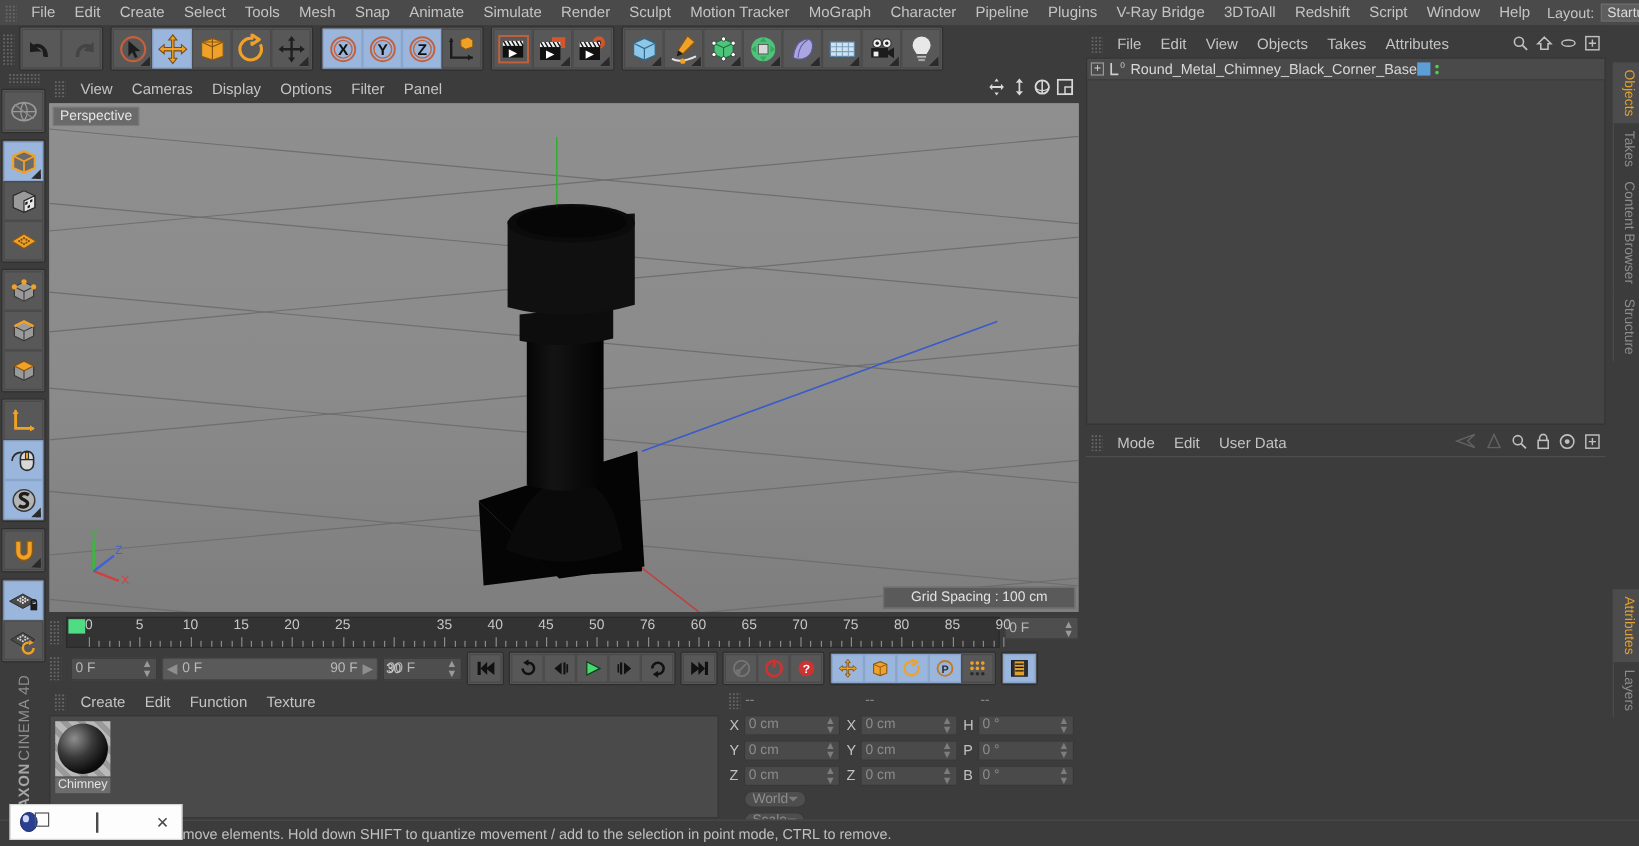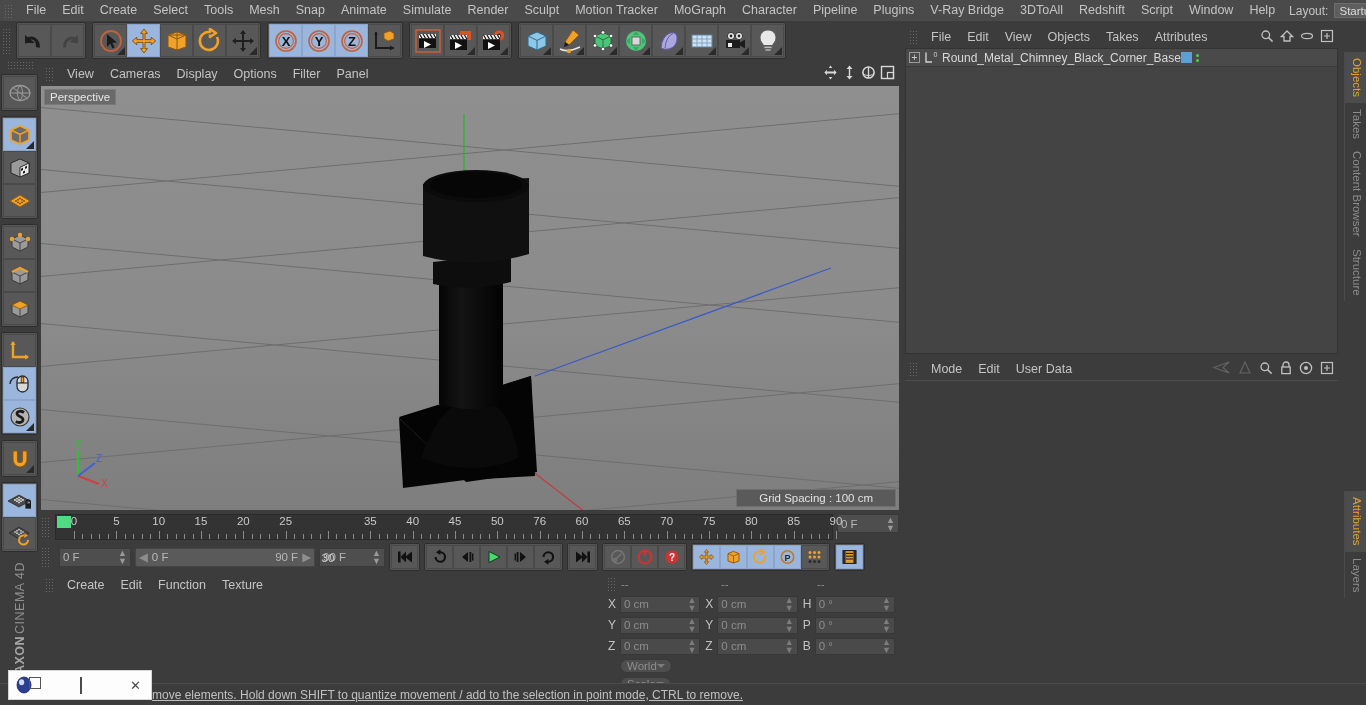--- a/index.html
+++ b/index.html
@@ -206,21 +206,21 @@
   }
   .vtab.active { color: #e0a030; background: #4c4c4c; }
   #vtabs .spacer { height: 10px; }
 
   
   #status-bar {
     position: absolute; left: 0; bottom: 0; width: 1366px; height: 22px;
     background: #3c3c3c; display: flex; align-items: center;
     border-top: 1px solid #4a4a4a;
   }
-  #status-text { padding-left: 152px; font-size: 12px; color: #c0c0c0; white-space: nowrap; text-decoration: underline; }
+  #status-text { padding-left: 152px; font-size: 12px; color: #c0c0c0; white-space: nowrap; }
 
   
   #mini-window {
     position: absolute; left: 8px; bottom: 5px; width: 144px; height: 30px;
     background: #fdfdfd; border: 1px solid #d6d6d6;
     display: flex; align-items: center; z-index: 40;
   }
   #mw-logo { width: 18px; height: 18px; margin-left: 6px; }
   #mw-stack { width: 12px; height: 12px; border: 1.4px solid #555; margin-left: -4px; margin-top: -4px; }
   #mw-min, #mw-close { margin-left: auto; color: #4a4a4a; font-size: 13px; padding: 0 10px; }
@@ -997,20 +997,28 @@
   <div id="material-panel">
     <div id="mat-menubar">
       <div class="gripper"></div>
       <div class="menubar" id="material-menu-items">
           <div class="mi">Create</div>
           <div class="mi">Edit</div>
           <div class="mi">Function</div>
           <div class="mi">Texture</div>
         </div>
     </div>
+    <div id="mat-body">
+      <div id="mat-swatch">
+        <div id="mat-checker">
+          <div id="mat-sphere"></div>
+        </div>
+        <div id="mat-name">Chimney</div>
+      </div>
+    </div>
   </div>
 
   <div id="coord-panel">
     <div id="coord-menubar">
       <div class="gripper"></div>
       <span class="dash" style="width:100px;">--</span>
       <span class="dash" style="width:96px;">--</span>
       <span class="dash">--</span>
     </div>
     <div id="coord-body">

